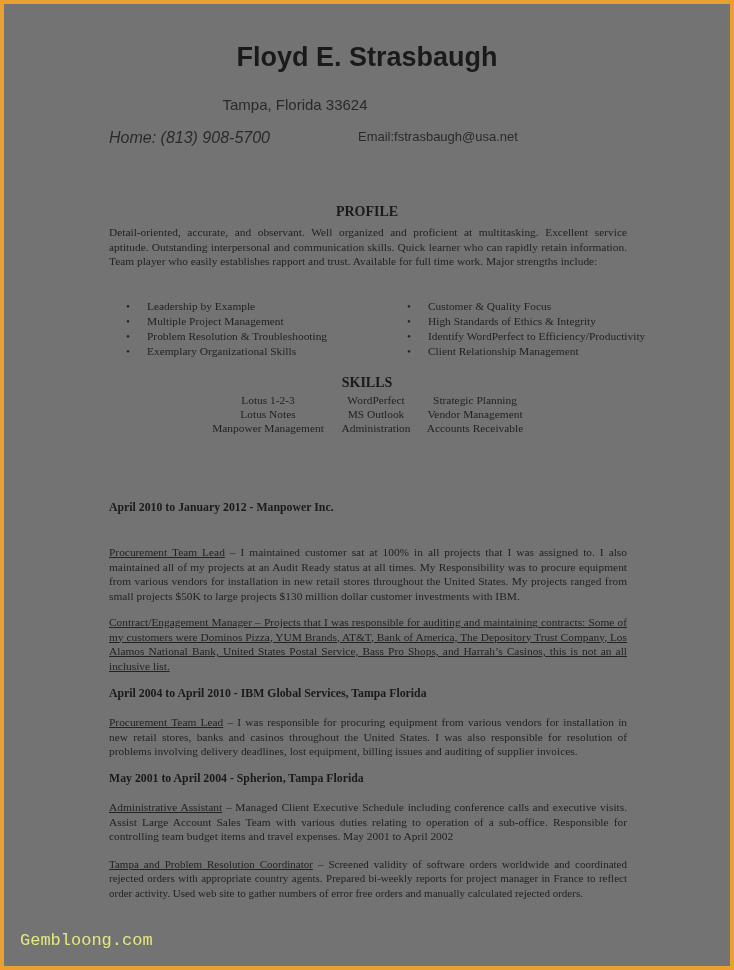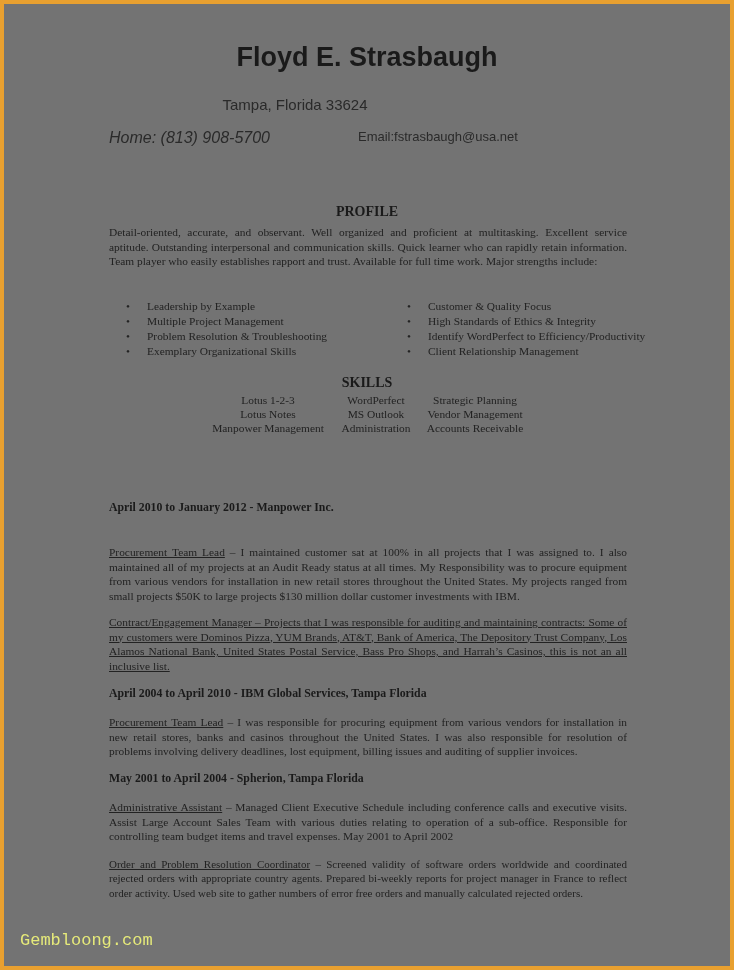--- a/index.html
+++ b/index.html
@@ -119,17 +119,17 @@
   <div class="abs serif job-h" style="top:682px;">April 2004 to April 2010 - IBM Global Services, Tampa Florida</div>
   <div class="abs serif para" style="top:711px;">
     <span class="role">Procurement Team Lead</span><span> – I was responsible for procuring equipment from various vendors for installation in new retail stores, banks and casinos throughout the United States.  I was also responsible for resolution of problems involving delivery deadlines, lost equipment, billing issues and auditing of supplier invoices.</span>
   </div>
 
   <div class="abs serif job-h" style="top:767px;">May 2001 to April 2004 - Spherion, Tampa Florida</div>
   <div class="abs serif para" style="top:796px;">
     <span class="role">Administrative Assistant</span><span> – Managed Client Executive Schedule including conference calls and executive visits.  Assist Large Account Sales Team with various duties relating to operation of a sub-office. Responsible for controlling team budget items and travel expenses.  May 2001 to April 2002</span>
   </div>
   <div class="abs serif para" style="top:853px; font-size:11px; line-height:14.3px;">
-    <span class="role">Order and Problem Resolution Coordinator</span><span> – Screened validity of software orders worldwide and coordinated rejected orders with appropriate country agents.  Prepared bi-weekly reports for project manager in France to reflect order activity.  Used web site to gather numbers of error free orders and manually calculated rejected orders.</span>
+    <span class="role">Tampa and Problem Resolution Coordinator</span><span> – Screened validity of software orders worldwide and coordinated rejected orders with appropriate country agents.  Prepared bi-weekly reports for project manager in France to reflect order activity.  Used web site to gather numbers of error free orders and manually calculated rejected orders.</span>
   </div>
 
   <div class="abs watermark">Gembloong.com</div>
 </div>
 
 </body></html>

